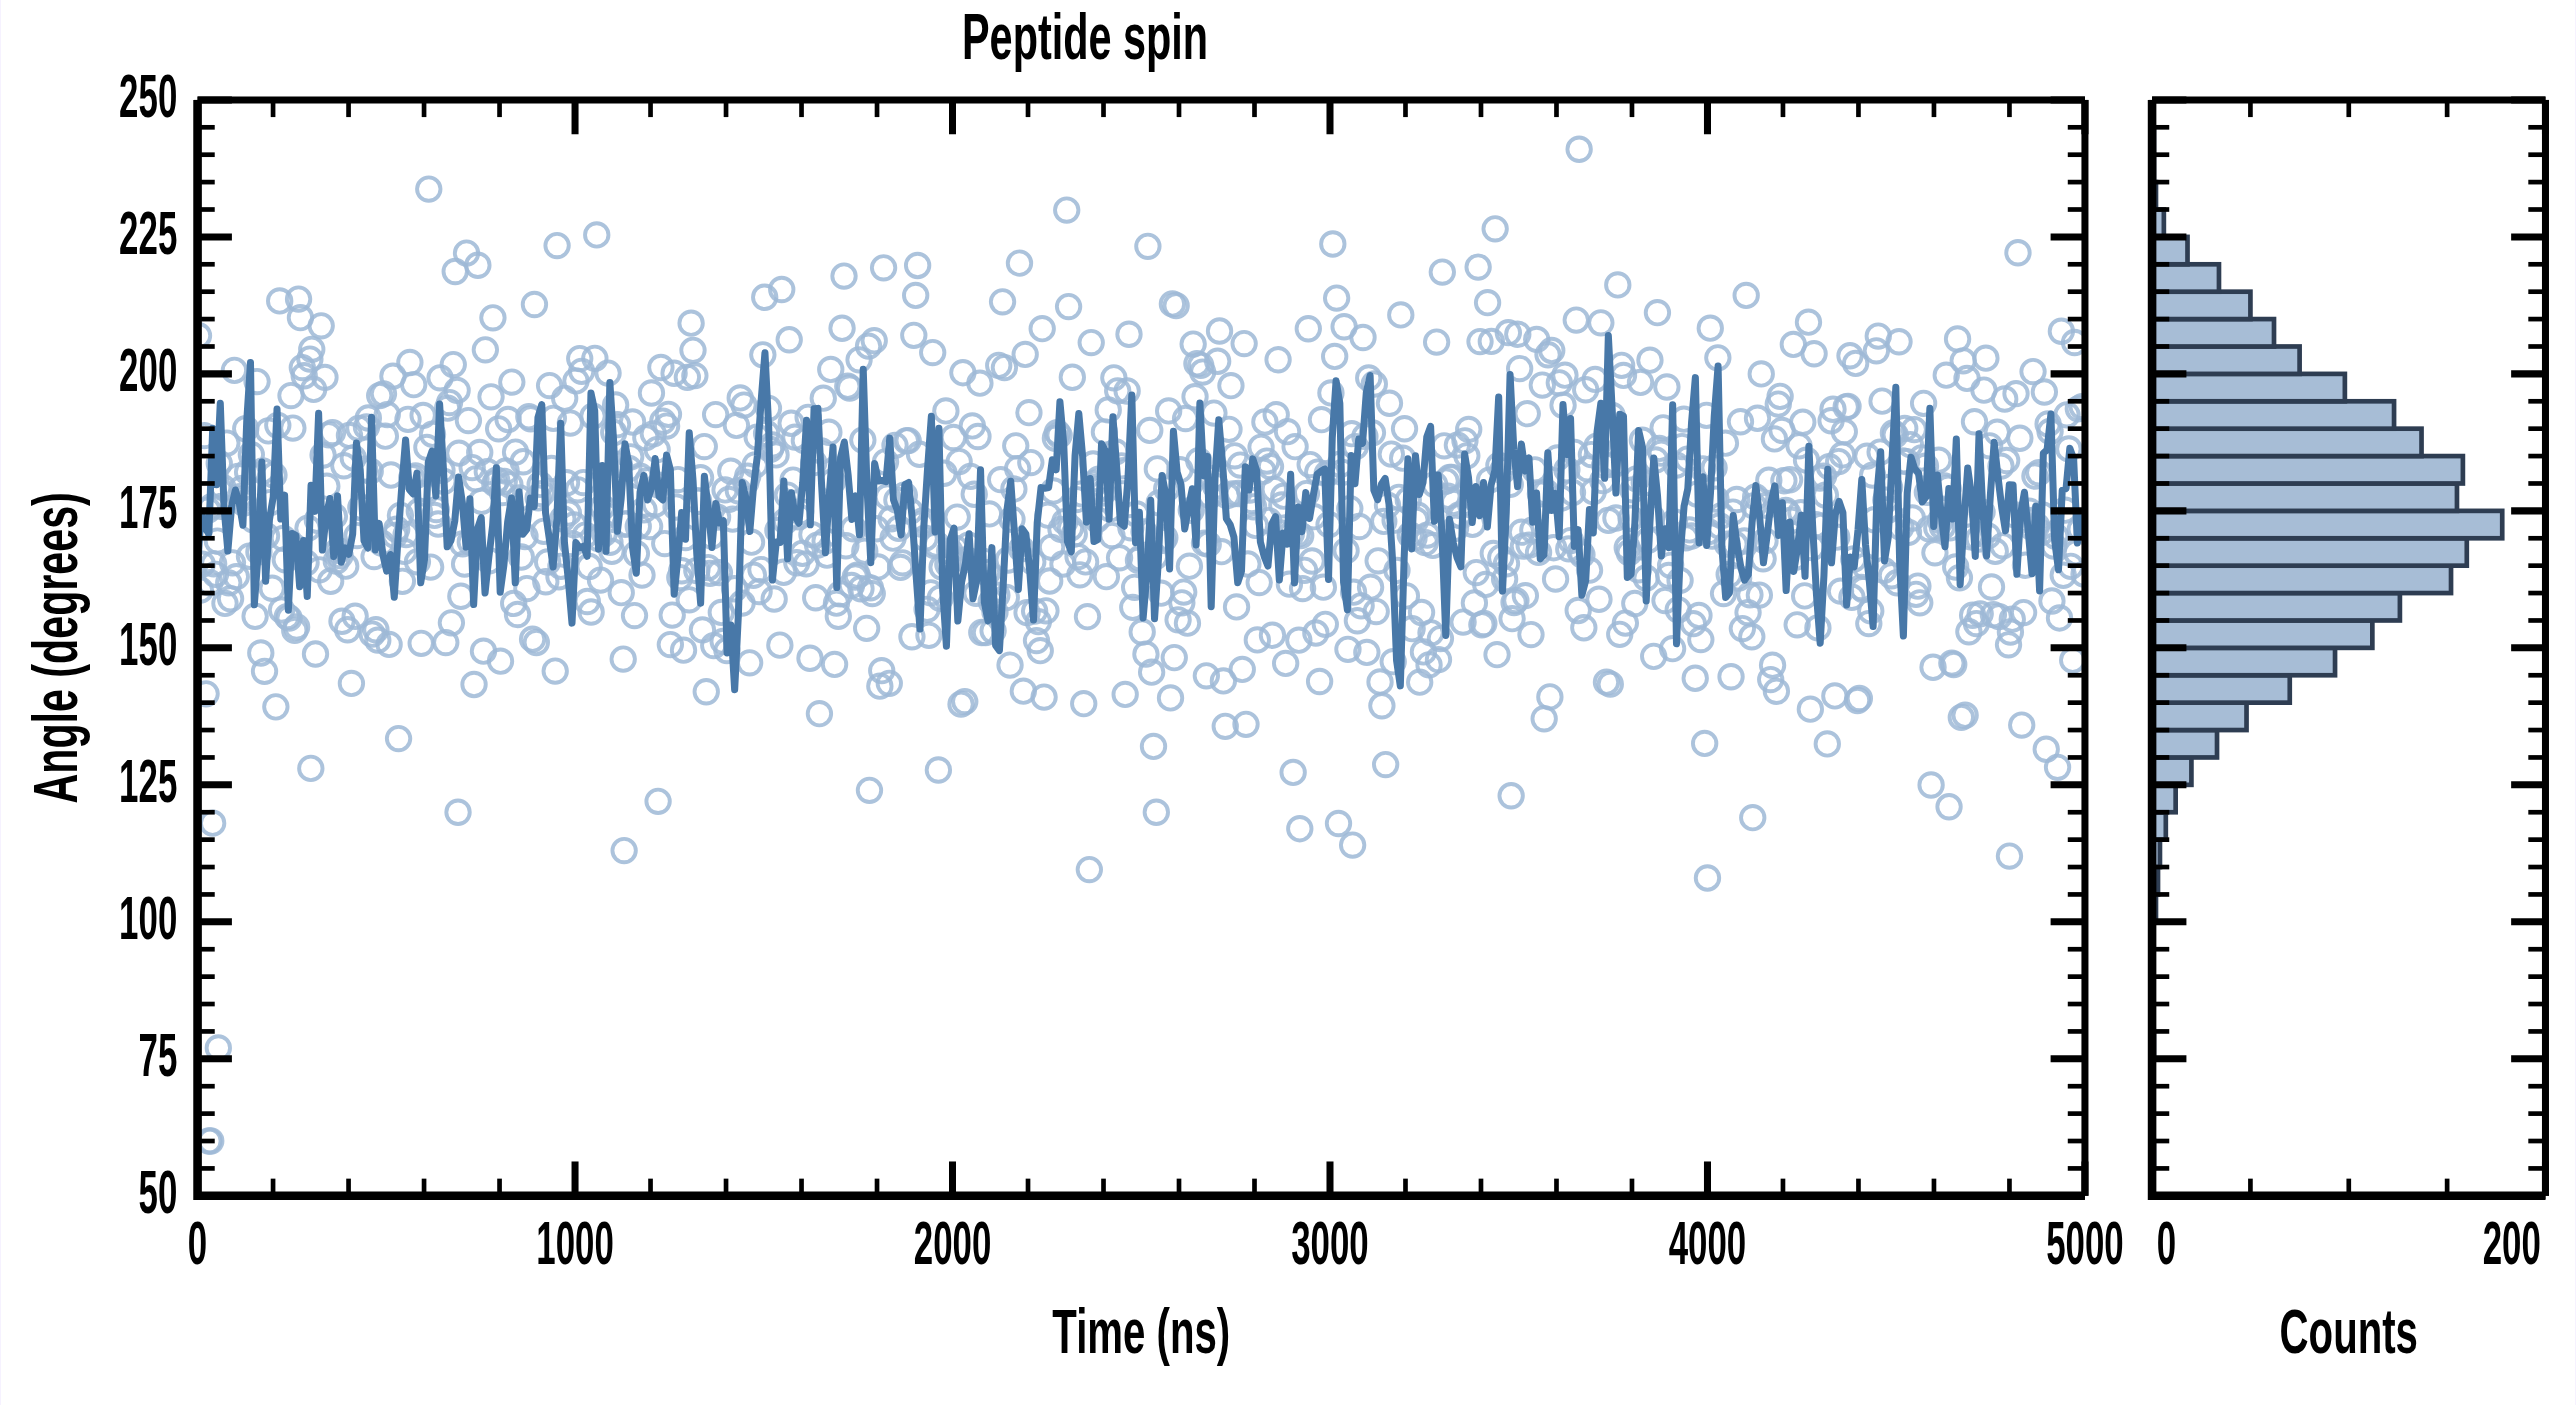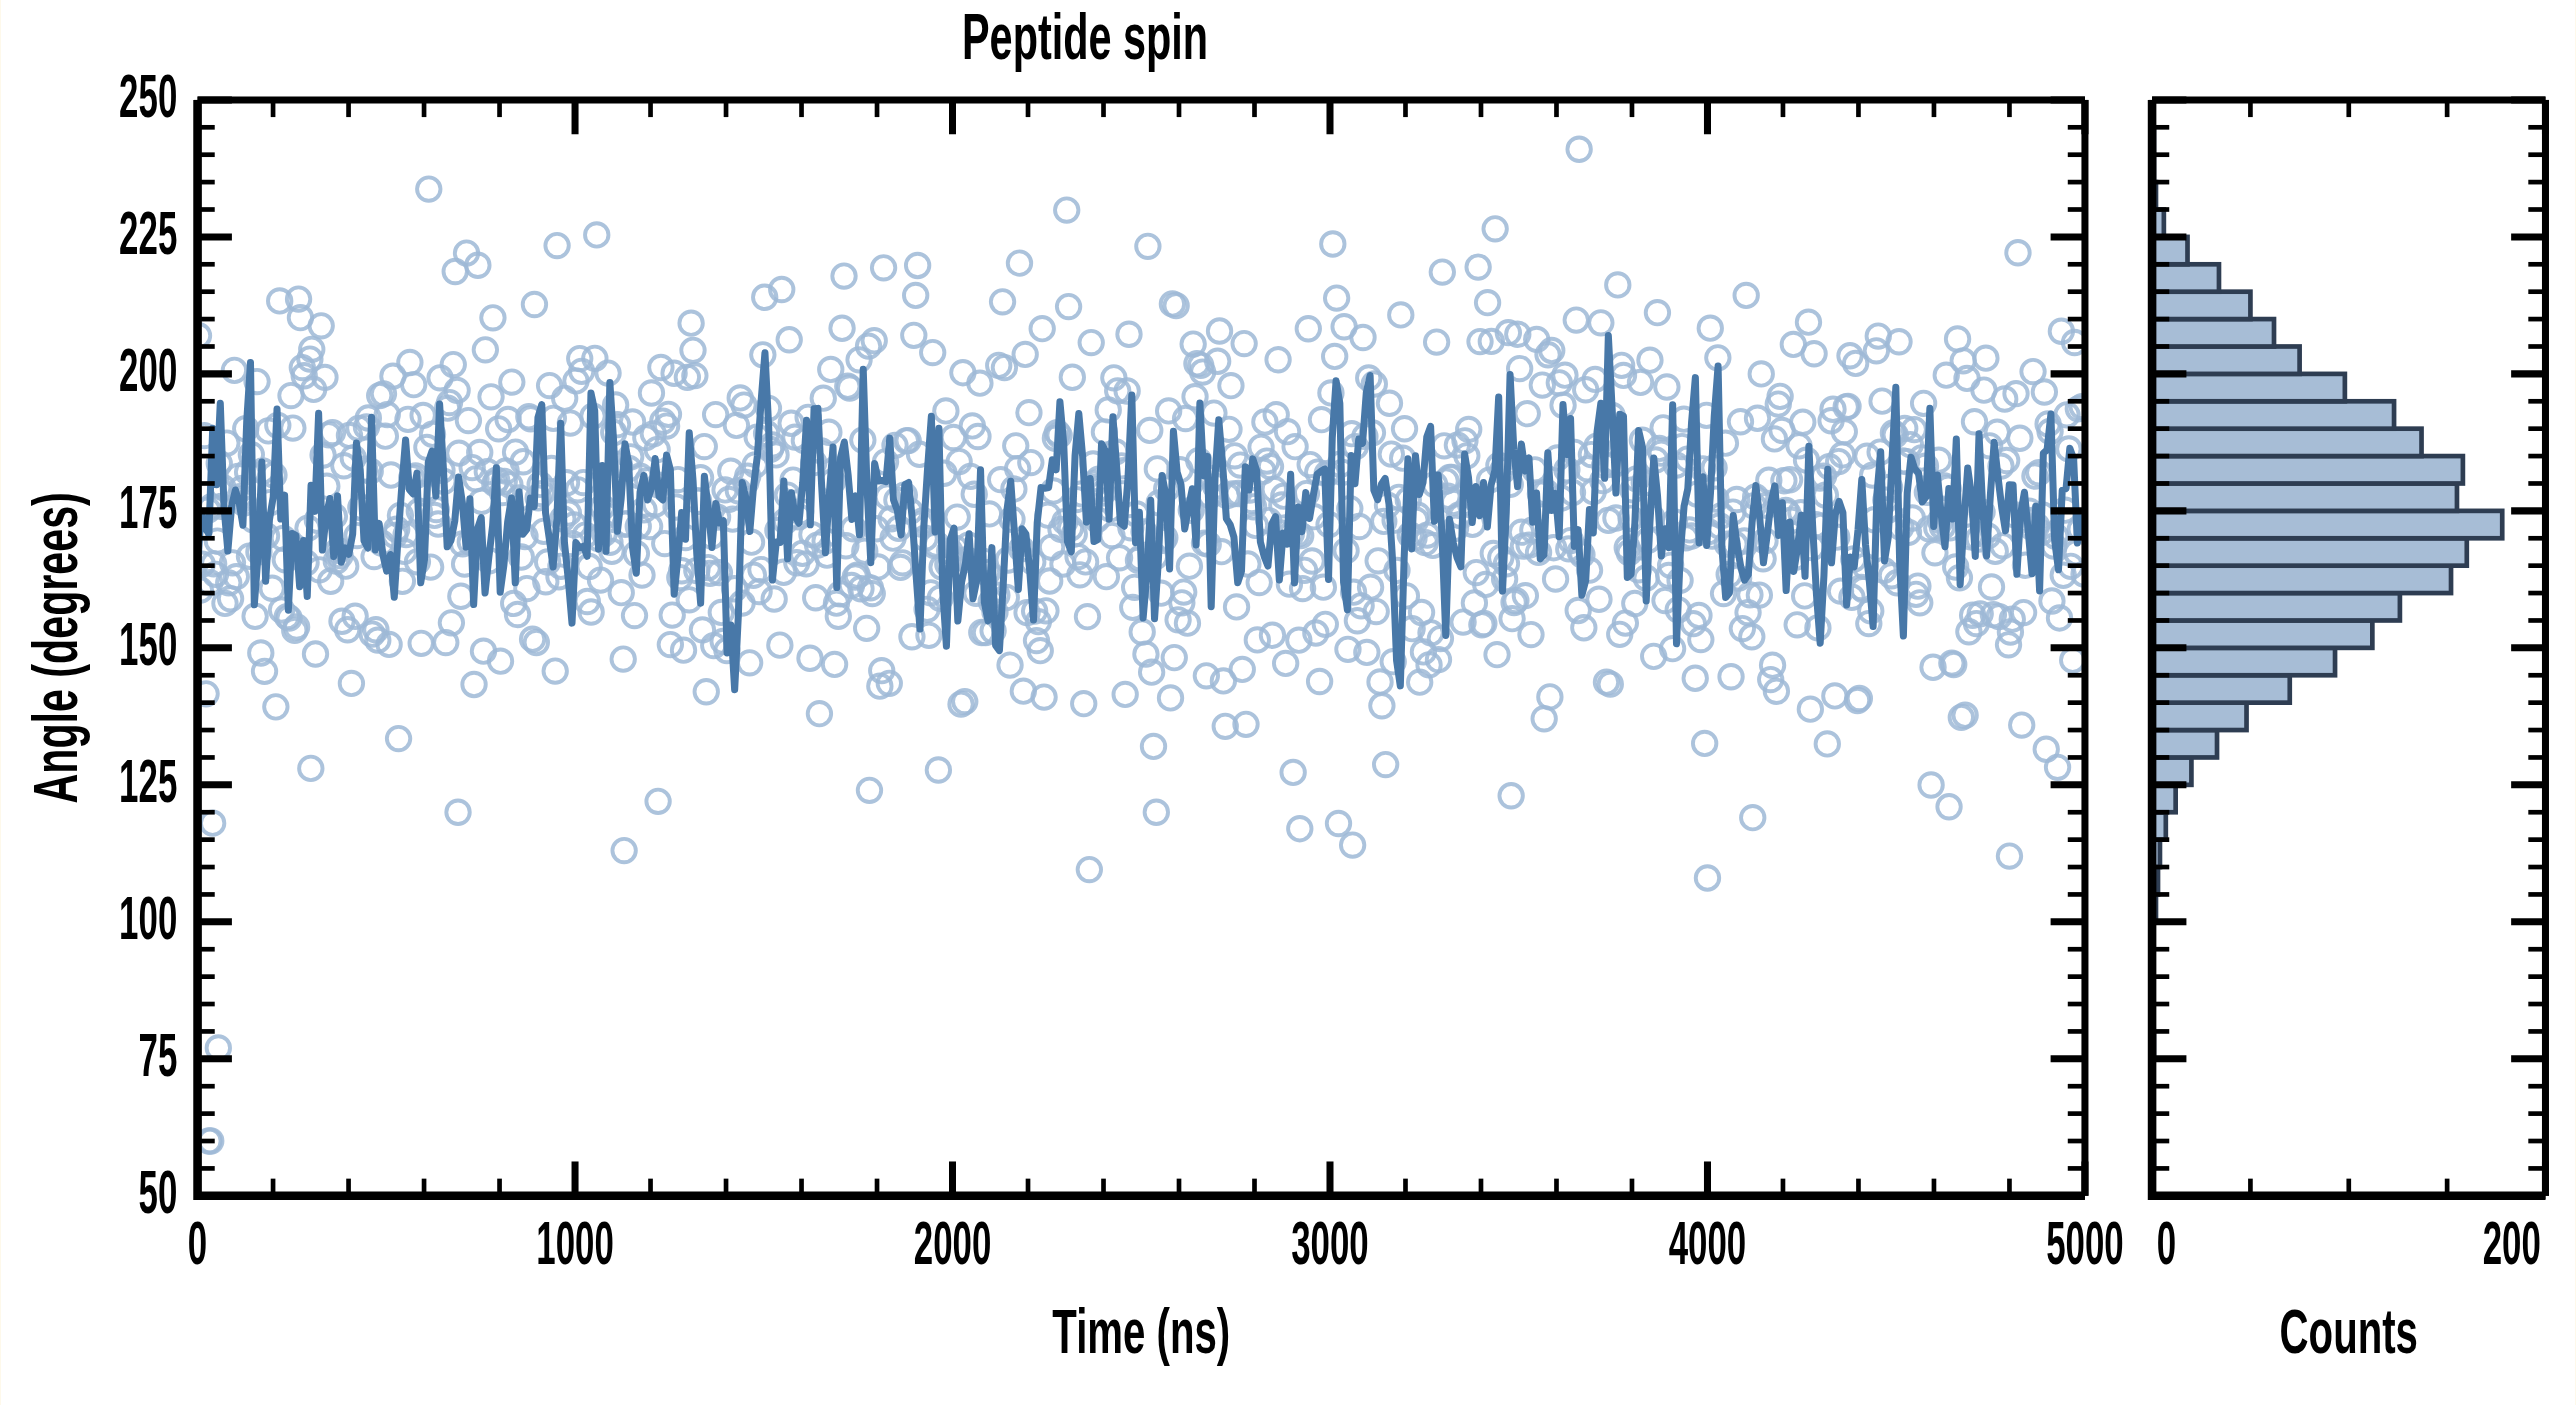--- a/index.html
+++ b/index.html
@@ -5,21 +5,21 @@
   * { box-sizing: border-box; margin: 0; padding: 0; }
   html, body {
     width: 2576px; height: 1405px;
     background: #ffffff;
     font-family: "Liberation Sans", sans-serif;
     overflow: hidden;
   }
   #figure {
     position: relative;
     width: 2576px; height: 1405px;
-    background: #eab308;
+    background: #8b5cf6;
   }
   svg.render { position: absolute; top: 0; left: 0; }
 
   .tick-label {
     font-family: "Liberation Sans", sans-serif;
     font-weight: bold;
     font-size: 62px;
     fill: #000000;
   }
   .axis-title {

